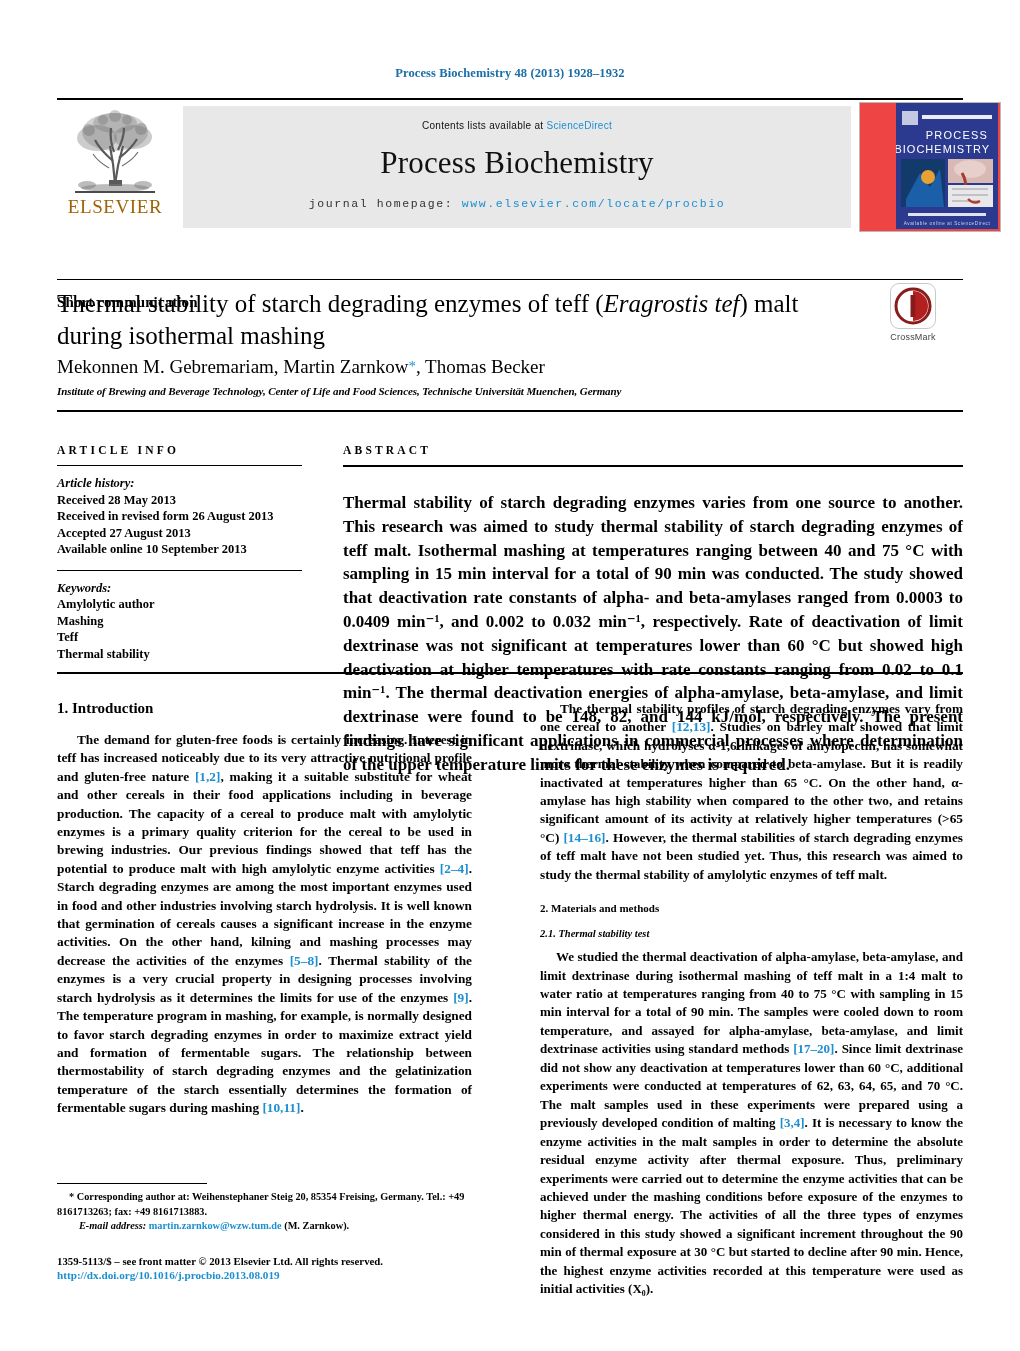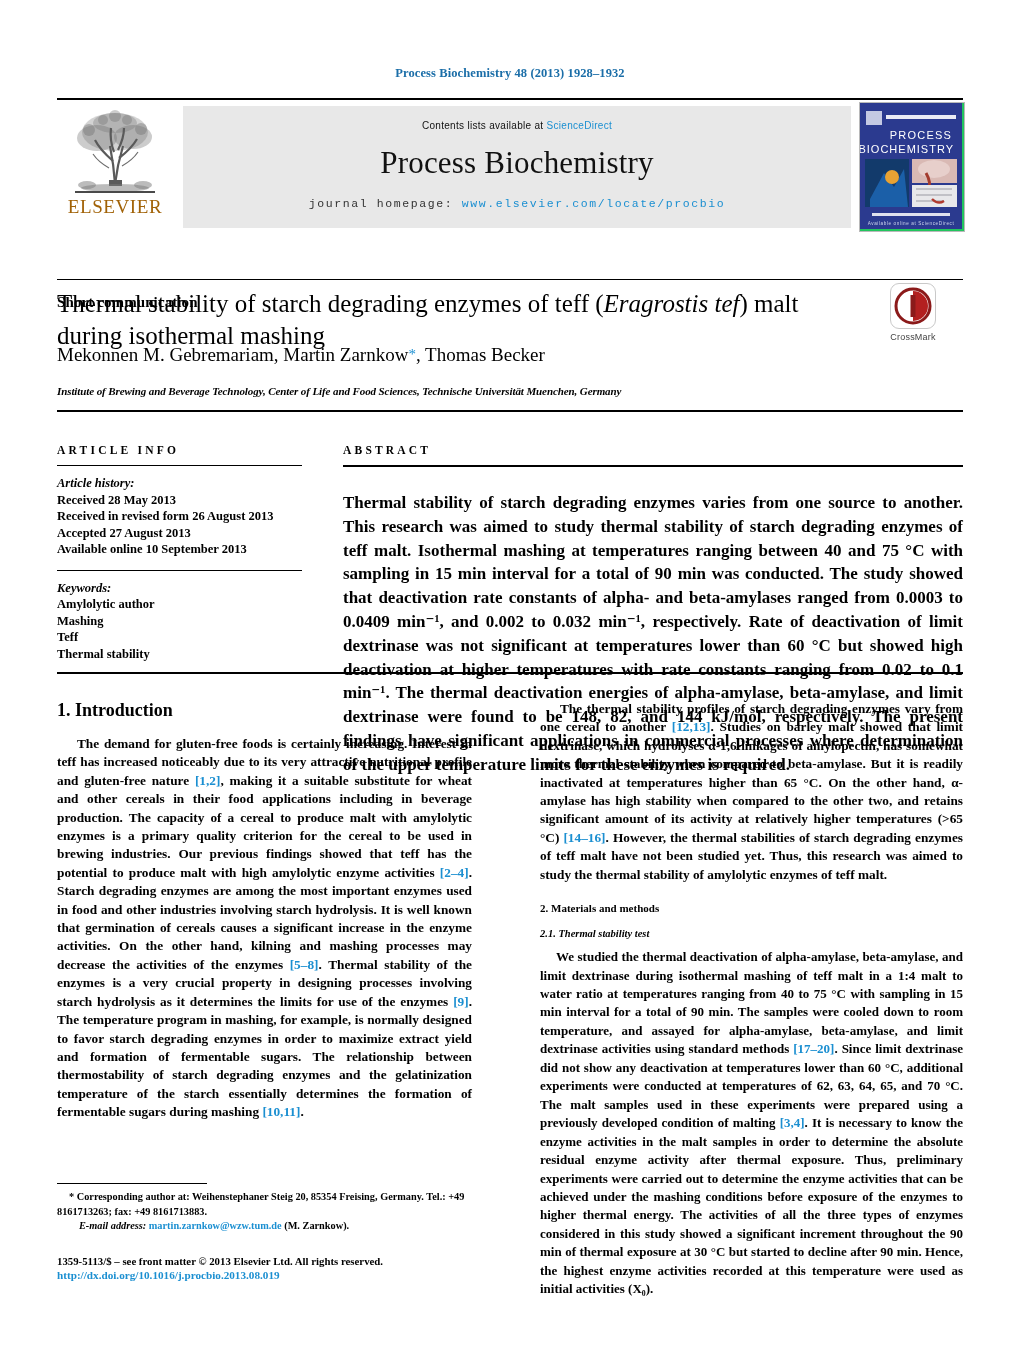--- a/index.html
+++ b/index.html
@@ -90,22 +90,23 @@
     color: #333;
   }
   .homepage-line .hp-url { color: #1b8fd1; }
 
   .cover-thumb {
     position: absolute;
     left: 802px; top: 2px;
     width: 104px;
     height: 128px;
     border: 1px solid #b9b9b9;
-    background: #22c55e;
+    background: #ef4444;
     overflow: hidden;
+    padding-left: 36px;
   }
 
   
   .article-type {
     position: absolute;
     left: 57px; top: 258px;
     font-size: 15px;
     font-weight: bold;
     letter-spacing: .1px;
     margin-top: 36px;
@@ -143,21 +144,21 @@
   }
   .crossmark-label {
     font-family: "Liberation Sans", sans-serif;
     font-size: 9px;
     color: #444;
     margin-top: 3px;
     letter-spacing: .2px;
   }
   .authors {
     position: absolute;
-    left: 57px; top: 344px;
+    left: 57px; top: 356px;
     font-size: 19px;
   }
   .authors .star { color: #1b8fd1; font-size: 15px; vertical-align: 2px; }
   .affiliation {
     position: absolute;
     left: 57px; top: 385px;
     font-size: 11px;
     font-style: italic;
     font-weight: bold;
     letter-spacing: -.1px;
@@ -218,21 +219,21 @@
     position: absolute;
     left: 57px; top: 700px;
     width: 415px;
   }
   .col-right {
     position: absolute;
     left: 540px; top: 700px;
     width: 423px;
   }
   h2.num-head {
-    font-size: 18px;
+    font-size: 15px;
     font-weight: bold;
     margin: 0 0 14px 0;
   }
   h3.sub-head {
     font-size: 11px;
     font-weight: bold;
     margin: 18px 0 10px 0;
   }
   h4.subsub-head {
     font-size: 10.5px;

